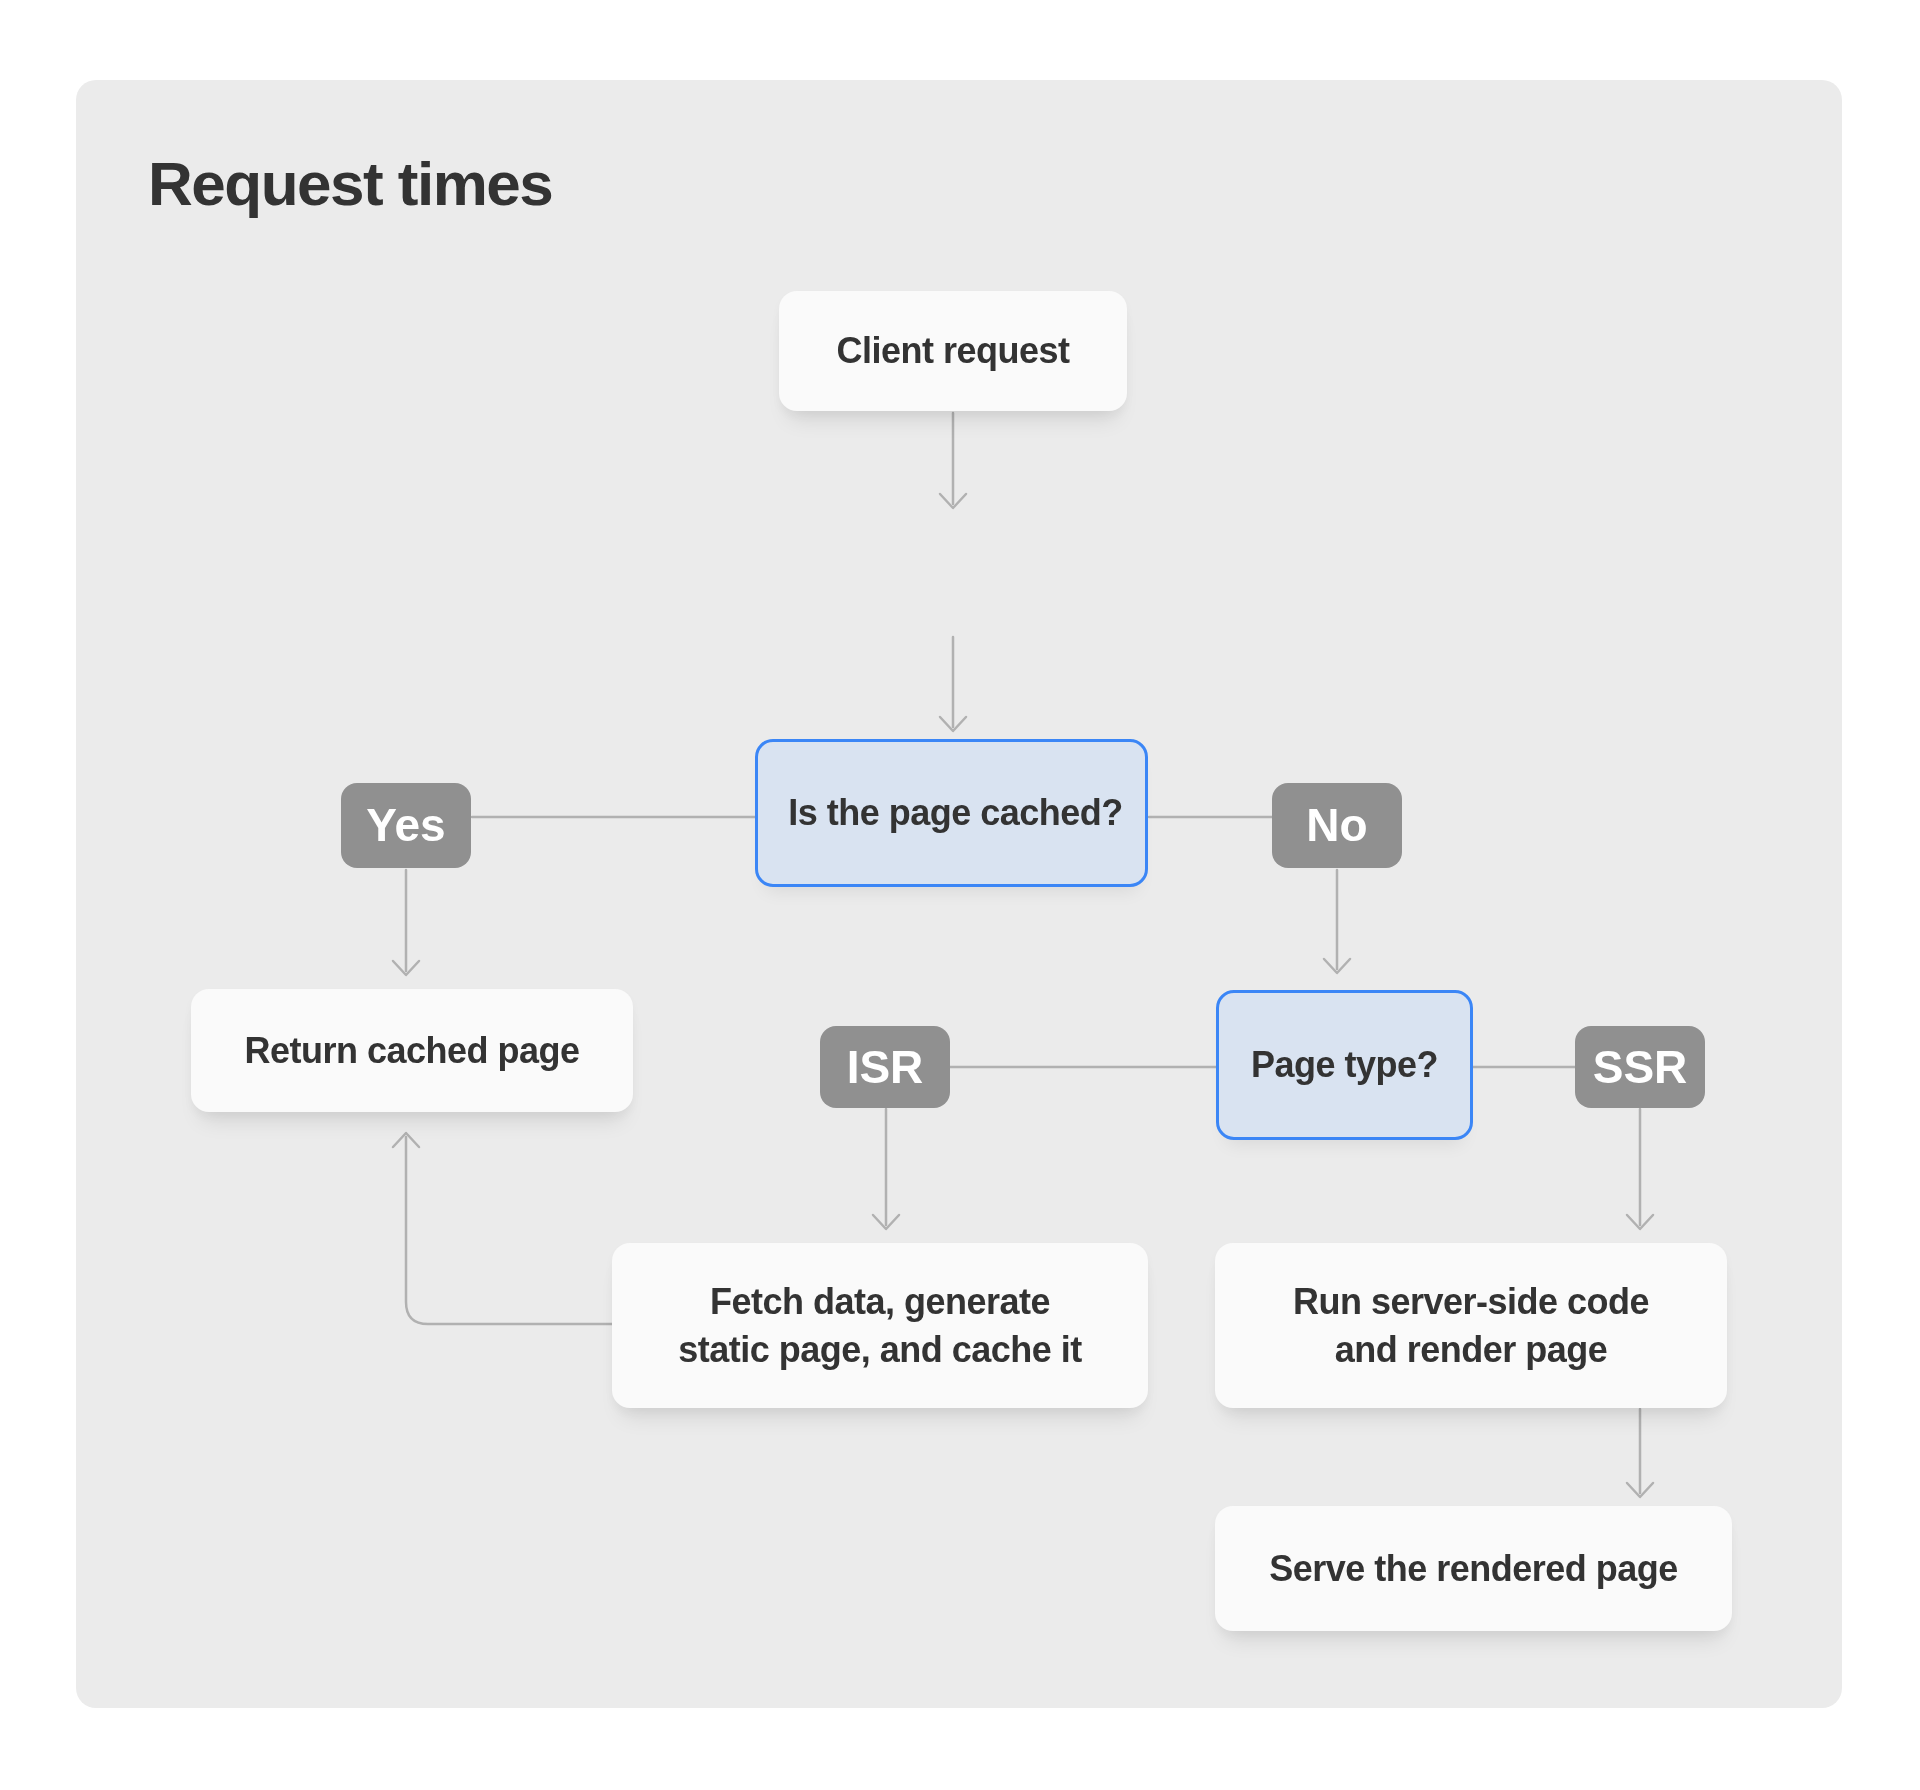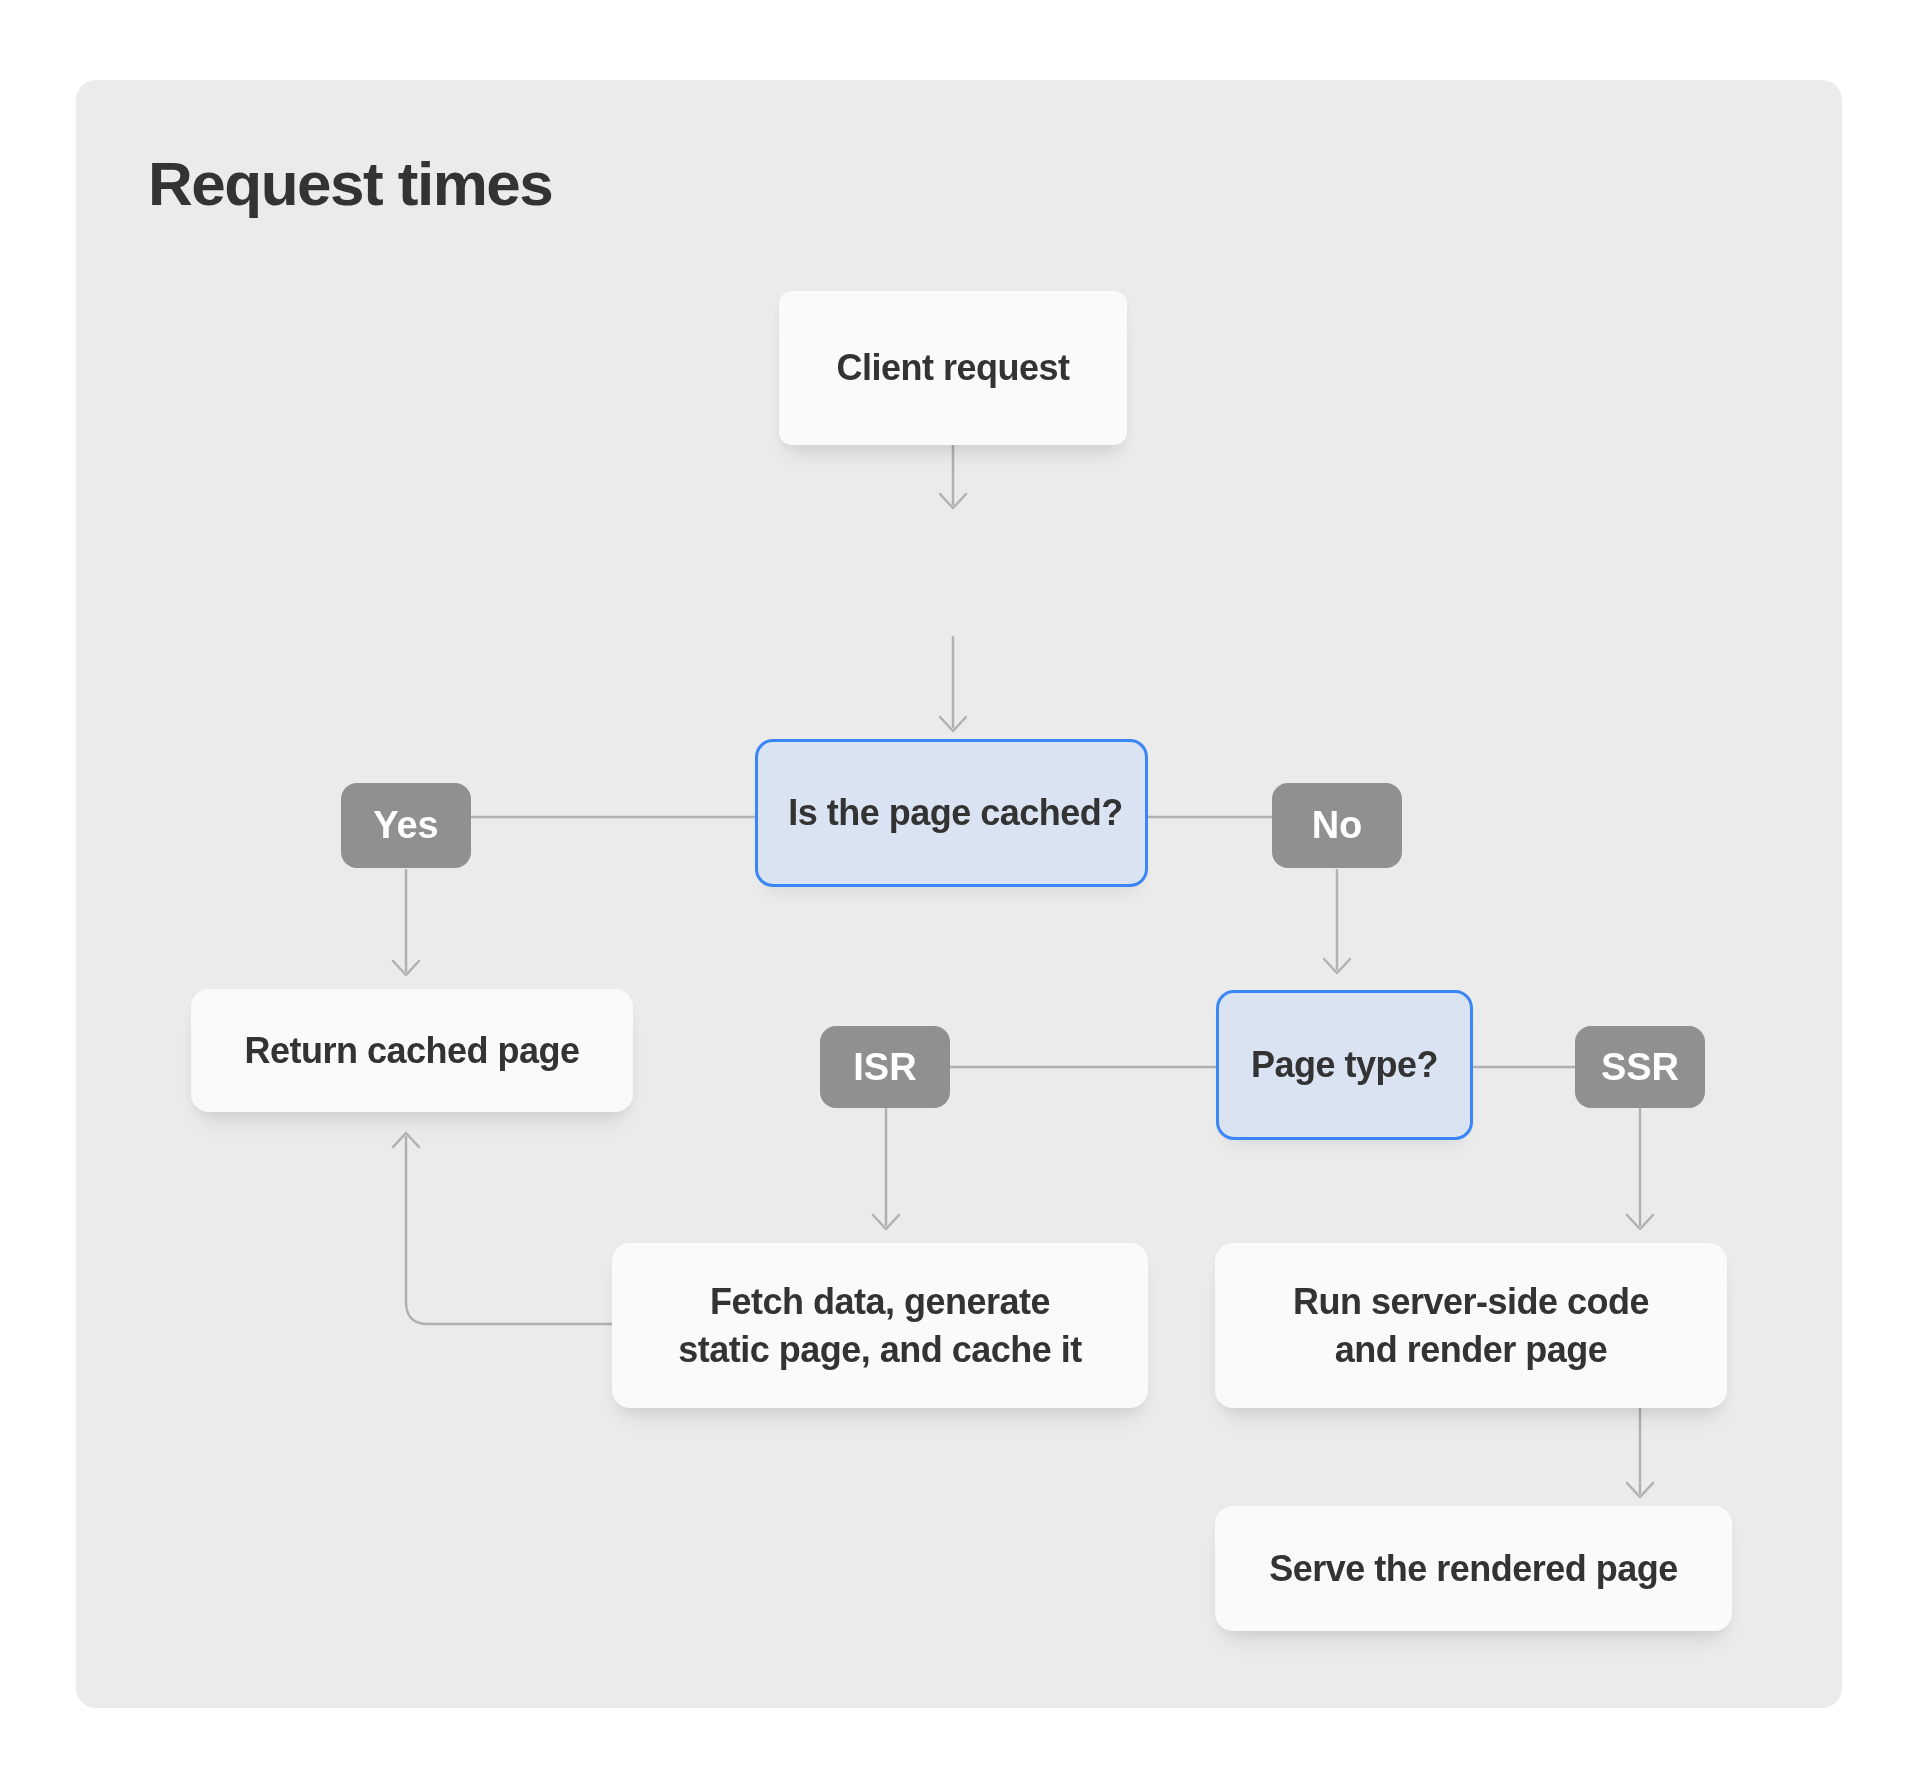--- a/index.html
+++ b/index.html
@@ -65,25 +65,25 @@
     background: var(--decision-bg, #d9e3f1);
     border: 3px solid var(--decision-border, #3b86f6);
     border-radius: 18px;
     font-size: 36px;
     box-shadow: 0 14px 18px -10px rgba(0,0,0,0.08);
   }
   .edge-label {
     background: var(--label-bg, #909090);
     border-radius: 16px;
     color: #ffffff;
-    font-size: 38px;
+    font-size: 46px;
     letter-spacing: 0;
   }
   
-  #client-request  { left: 779px;  top: 291px;  width: 348px; height: 154px; border-radius: 13px; }
+  #client-request  { left: 779px;  top: 291px;  width: 348px; height: 120px; }
   #edge-server     { left: 797px;  top: 514px;  width: 313px; height: 123px; }
   #cache-decision  { left: 755px;  top: 739px;  width: 393px; height: 148px; padding-left: 8px; }
   #yes-label       { left: 341px;  top: 783px;  width: 130px; height: 85px; }
   #no-label        { left: 1272px; top: 783px;  width: 130px; height: 85px; }
   #return-cached   { left: 191px;  top: 989px;  width: 442px; height: 123px; }
   #isr-label       { left: 820px;  top: 1026px; width: 130px; height: 82px; }
   #page-type       { left: 1216px; top: 990px;  width: 257px; height: 150px; }
   #ssr-label       { left: 1575px; top: 1026px; width: 130px; height: 82px; text-align: center; }
   #fetch-generate  { left: 612px;  top: 1243px; width: 536px; height: 165px; }
   #run-server      { left: 1215px; top: 1243px; width: 512px; height: 165px; }

